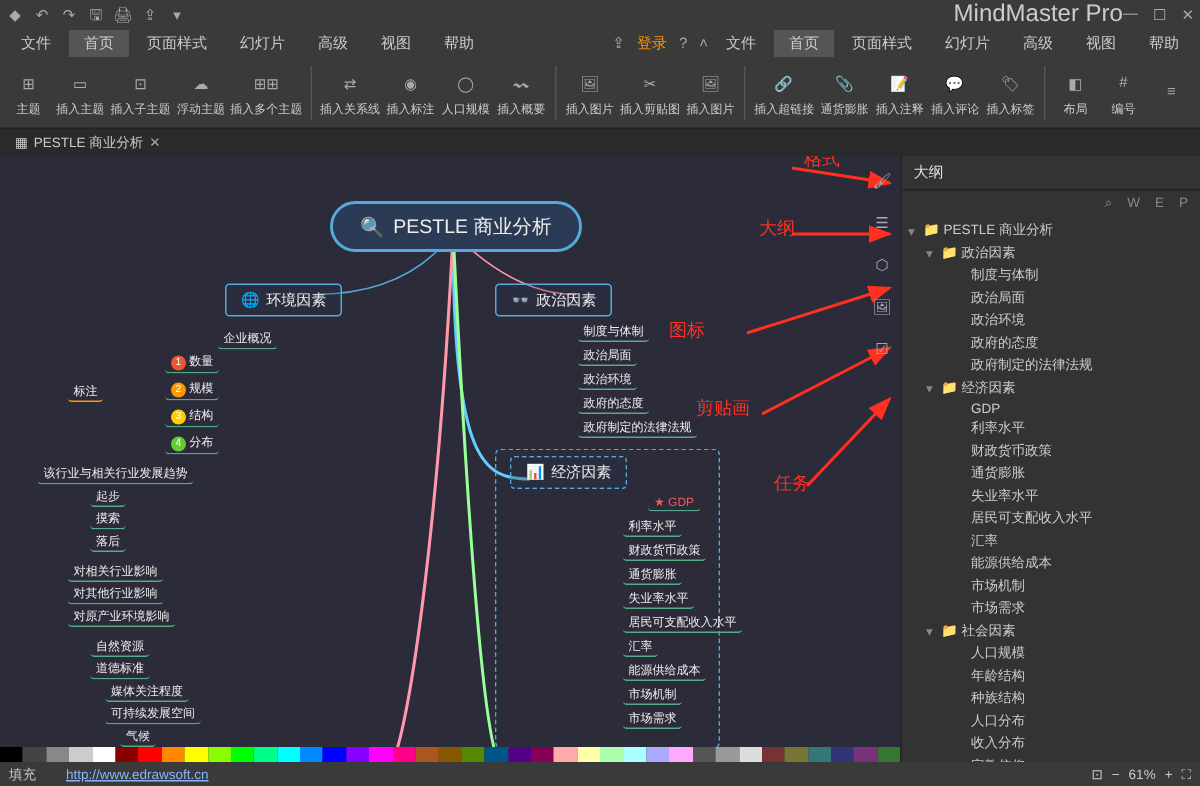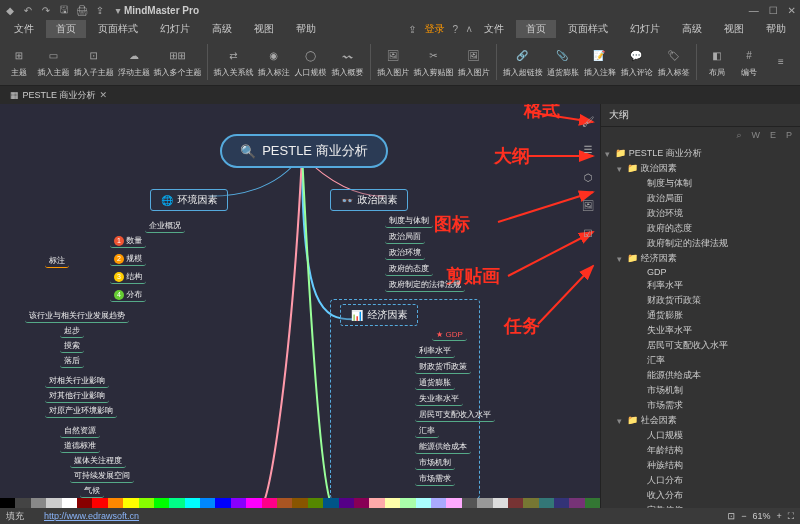--- a/index.html
+++ b/index.html
@@ -1,20 +1,20 @@
 <!DOCTYPE html>
 <html><head>
 <meta charset="utf-8">
 <style>
 * { margin: 0; padding: 0; box-sizing: border-box; font-family: "Microsoft YaHei", sans-serif; }
 body { width: 800px; height: 524px; background: #3a3a3a; color: #ccc; font-size: 10px; overflow: hidden; position: relative; }
 .titlebar { height: 20px; background: #3a3a3a; display: flex; align-items: center; padding: 0 4px; }
 .titlebar .qat { display: flex; gap: 6px; }
 .titlebar .qat span { width: 12px; height: 12px; display: flex; align-items: center; justify-content: center; color: #aaa; cursor: pointer; }
-.titlebar .title { flex: 1; text-align: left; font-size: 10px; color: #ccc; font-weight: bold; }
+.titlebar .title { flex: 1; text-align: right; font-size: 16px; color: #ccc; }
 .titlebar .winbtns { display: flex; gap: 10px; color: #aaa; }
 .menubar { height: 18px; display: flex; align-items: center; padding: 0 4px; gap: 2px; }
 .menubar .mitem { padding: 2px 10px; font-size: 10px; color: #ccc; cursor: pointer; }
 .menubar .mitem.active { background: #555; }
 .menubar .right { margin-left: auto; display: flex; align-items: center; gap: 8px; }
 .menubar .login { color: #ff9800; font-size: 10px; }
 .ribbon { height: 48px; background: #3a3a3a; border-bottom: 1px solid #222; display: flex; align-items: center; padding: 2px 4px; gap: 2px; }
 .rbtn { display: flex; flex-direction: column; align-items: center; justify-content: center; padding: 2px 4px; cursor: pointer; min-width: 30px; }
 .rbtn .ricon { width: 20px; height: 20px; display: flex; align-items: center; justify-content: center; color: #aaa; }
 .rbtn .rlabel { font-size: 8px; color: #ccc; margin-top: 1px; white-space: nowrap; }
@@ -39,21 +39,21 @@
 .statusbar .url { color: #8ab4f8; text-decoration: underline; }
 .statusbar .zoom { margin-left: auto; display: flex; align-items: center; gap: 6px; }
 .colorbar { position: absolute; bottom: 16px; left: 0; right: 200px; height: 10px; display: flex; }
 .colorbar .sw { flex: 1; }
 
 .node { position: absolute; border: 1px solid #5ad; border-radius: 3px; padding: 2px 6px; font-size: 9px; color: #eee; background: rgba(40,50,70,0.3); white-space: nowrap; }
 .node.title { border-radius: 18px; padding: 6px 18px; font-size: 13px; border: 2px solid #5ad; background: #2b3b55; display: flex; align-items: center; gap: 6px; }
 .node.branch { padding: 3px 10px; font-size: 10px; display: flex; align-items: center; gap: 4px; }
 .node.small { border: none; border-bottom: 1px solid #5a8; background: transparent; font-size: 8px; padding: 1px 4px; }
 .econbox { position: absolute; border: 1px dashed #5ad; border-radius: 4px; }
-.annot { position: absolute; color: #ff3020; font-size: 18px; font-weight: bold; pointer-events: none; }
+.annot { position: absolute; color: #ff3020; font-size: 12px; font-weight: normal; pointer-events: none; }
 .arrow { position: absolute; pointer-events: none; }
 svg.curves { position: absolute; top: 0; left: 0; width: 100%; height: 100%; pointer-events: none; }
 .badge { width: 10px; height: 10px; border-radius: 50%; display: inline-flex; align-items: center; justify-content: center; font-size: 7px; color: #fff; }
 </style>
 </head>
 <body>
 
 <div class="titlebar">
   <div class="qat">
     <span>◆</span>

